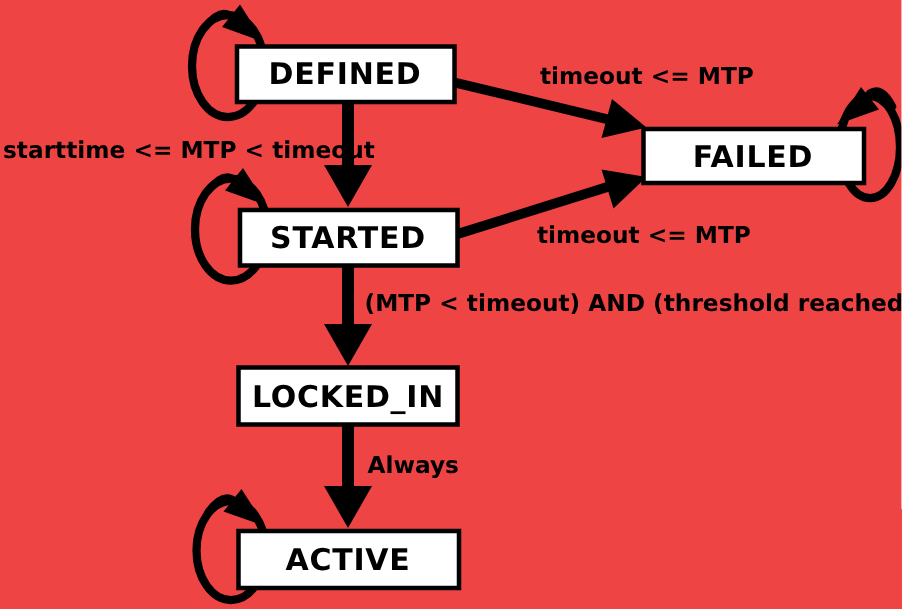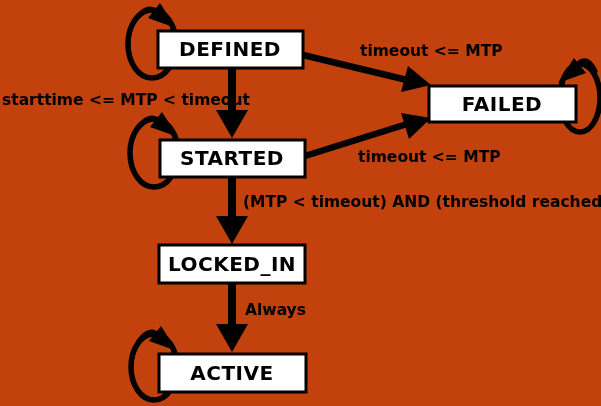--- a/index.html
+++ b/index.html
@@ -4,21 +4,21 @@
 <style>
   html, body {
     margin: 0;
     padding: 0;
     background: #ffffff;
   }
   .stage {
     position: relative;
     width: 601px;
     height: 406px;
-    background: #c2410c;
+    background: #ef4444;
     overflow: hidden;
   }
   svg { display: block; }
   .box   { fill: #ffffff; stroke: #000000; stroke-width: 3; }
   .loop  { fill: none; stroke: #000000; stroke-width: 5.5; }
   .hook  { fill: none; stroke: #000000; stroke-width: 5; stroke-linecap: round; }
   .vline { stroke: #000000; stroke-width: 8; }
   .dline { stroke: #000000; stroke-width: 6.5; }
   .head  { fill: #000000; stroke: none; }
   .node-label {

